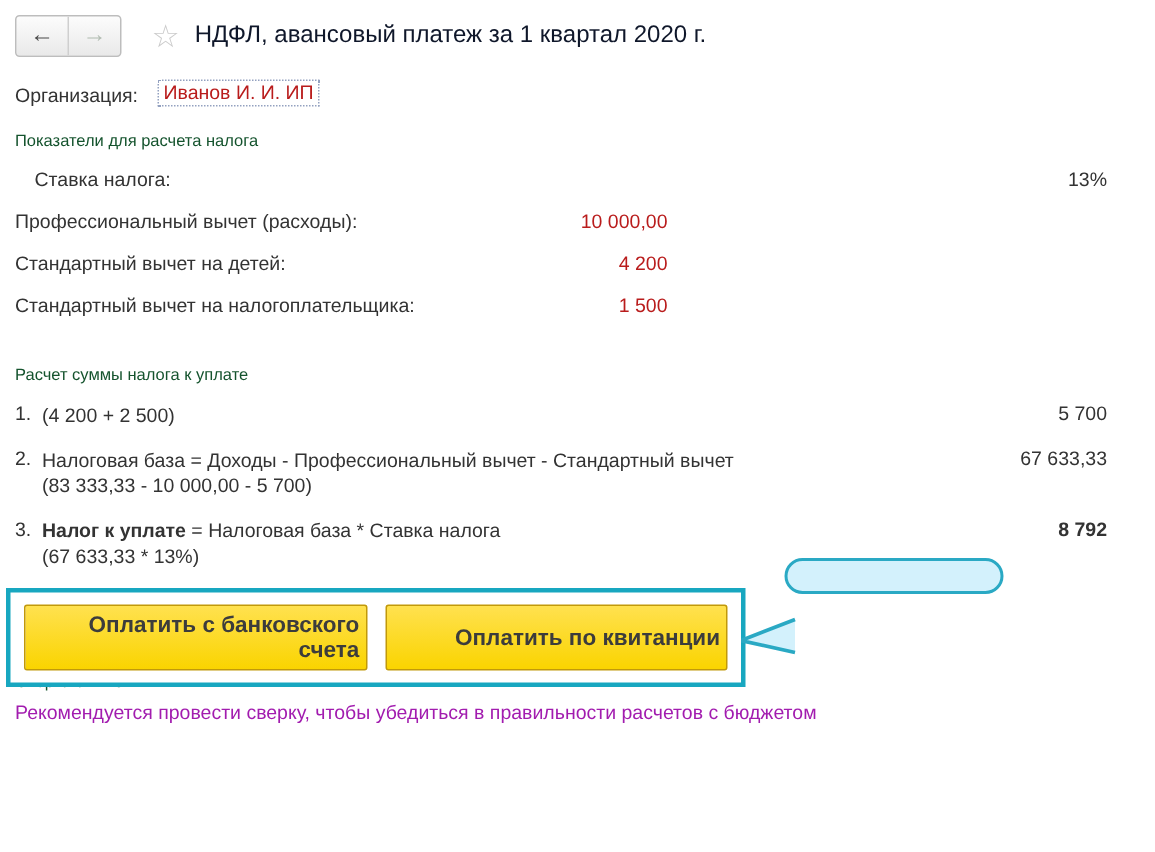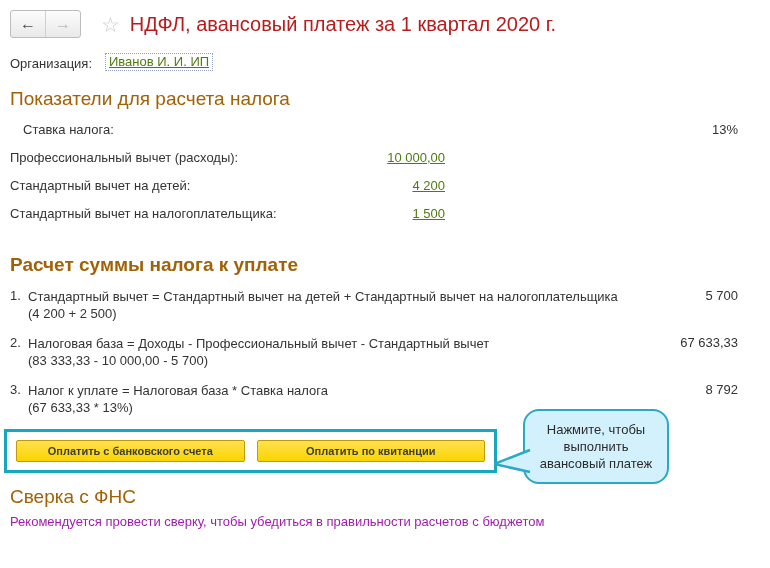--- a/index.html
+++ b/index.html
@@ -9,58 +9,58 @@
   }
   .page{position:relative;padding:8px 10px 0 10px;width:750px;}
 
   
   .hdr{display:flex;align-items:center;height:32px;}
   .navgroup{display:flex;border:1px solid #bdbdbd;border-radius:3px;overflow:hidden;background:linear-gradient(#fcfcfc,#e9e9e9);}
   .navbtn{width:34px;height:26px;display:flex;align-items:center;justify-content:center;font-size:16px;font-weight:bold;cursor:pointer;}
   .navbtn.back{border-right:1px solid #cfcfcf;color:#4a4a4a;}
   .navbtn.fwd{color:#b3bdb3;}
   .star{color:#cbcbcb;font-size:21px;margin-left:20px;line-height:21px;cursor:pointer;}
-  .title{margin-left:10px;font-size:20px;color:#b91c1c;}
+  .title{margin-left:10px;font-size:16px;color:#0f172a;}
 
   
   .org{margin-top:13px;display:flex;align-items:flex-end;height:18px;}
   .org-label{width:95px;}
-  a.link{color:#4d7c0f;text-decoration:underline;cursor:pointer;}
+  a.link{color:#b91c1c;cursor:pointer;}
   .org-link{border:1px dotted #93a1c0;padding:0 3px 1px 3px;}
 
   .notice{margin:7px 0 0 95px;color:#8b8b8b;line-height:17px;}
 
-  .sec-h{color:#a16207;font-size:19px;}
+  .sec-h{color:#14532d;font-size:11px;}
   .sec-h.first{margin-top:17px;margin-bottom:12px;}
-  .sec-h.second{margin-top:32px;margin-bottom:12px;font-weight:bold;}
+  .sec-h.second{margin-top:32px;margin-bottom:12px;}
 
   
   .ind-row{display:flex;width:728px;height:16px;margin-bottom:12px;align-items:baseline;}
   .ind-left{display:flex;width:435px;}
   .ind-left .lbl{flex:1;}
   .rate-label{margin-left:13px;}
   .rate-val{margin-left:auto;}
 
   
   .calc{display:flex;width:728px;margin-bottom:13px;}
   .calc-num{width:18px;}
   .calc-main{flex:1;line-height:17px;}
   .calc-val{margin-left:10px;white-space:nowrap;}
-  .b{font-weight:normal;}
+  .b{font-weight:bold;}
 
   
   .pay-wrap{position:relative;margin-top:5px;height:57px;}
   .pay-box{
     position:absolute;left:-6px;top:0;box-sizing:border-box;width:493px;
     border:3px solid #18a7c0;background:#fff;padding:8px 9px;display:flex;gap:12px;
   }
   .ybtn{
     flex:1;background:linear-gradient(#ffe14f,#fad400);border:1px solid #c1990a;border-radius:2px;
-    font-family:"Liberation Sans",sans-serif;font-weight:bold;font-size:11px;color:#3c3c3c;
-    padding:4px 4px;text-align:center;cursor:pointer;
+    font-family:"Liberation Sans",sans-serif;font-weight:bold;font-size:15px;color:#3c3c3c;
+    padding:4px 4px;text-align:right;cursor:pointer;
   }
   .callout{
     position:absolute;left:513px;top:-20px;width:122px;box-sizing:content-box;
     background:#d3f1fc;border:2px solid #2aa9c4;border-radius:16px;
     padding:10px;text-align:center;line-height:17px;color:#2b2b2b;
   }
   .tail{position:absolute;left:-31px;top:36px;width:38px;height:28px;}
 
   
   .fns-text{margin-top:5px;color:#a21caf;line-height:17px;}
@@ -110,21 +110,20 @@
       <span class="lbl">Стандартный вычет на налогоплательщика:</span>
       <a class="link">1 500</a>
     </div>
   </div>
 
   <div class="sec-h second">Расчет суммы налога к уплате</div>
 
   <div class="calc">
     <div class="calc-num">1.</div>
     <div class="calc-main">
-      <div><span>Стандартный вычет</span><span> = Стандартный вычет на детей + Стандартный вычет на налогоплательщика</span></div>
       <div class="formula">(4 200 + 2 500)</div>
     </div>
     <div class="calc-val">5 700</div>
   </div>
 
   <div class="calc">
     <div class="calc-num">2.</div>
     <div class="calc-main">
       <div><span>Налоговая база</span><span> = Доходы - Профессиональный вычет - Стандартный вычет</span></div>
       <div class="formula">(83 333,33 - 10 000,00 - 5 700)</div>
@@ -143,21 +142,20 @@
 
   <div class="pay-wrap">
     <div class="pay-box">
       <button class="ybtn">Оплатить с банковского счета</button>
       <button class="ybtn">Оплатить по квитанции</button>
     </div>
     <div class="callout">
       <svg class="tail" viewBox="0 0 38 28">
         <path d="M36 3 L0 17 L36 25" fill="#d3f1fc" stroke="#2aa9c4" stroke-width="2.5"></path>
       </svg>
-      <span>Нажмите, чтобы выполнить авансовый платеж</span>
     </div>
   </div>
 
   <div class="sec-h">Сверка с ФНС</div>
   <div class="fns-text">
     <div>Рекомендуется провести сверку, чтобы убедиться в правильности расчетов с бюджетом</div>
   </div>
 
 </div>
 

